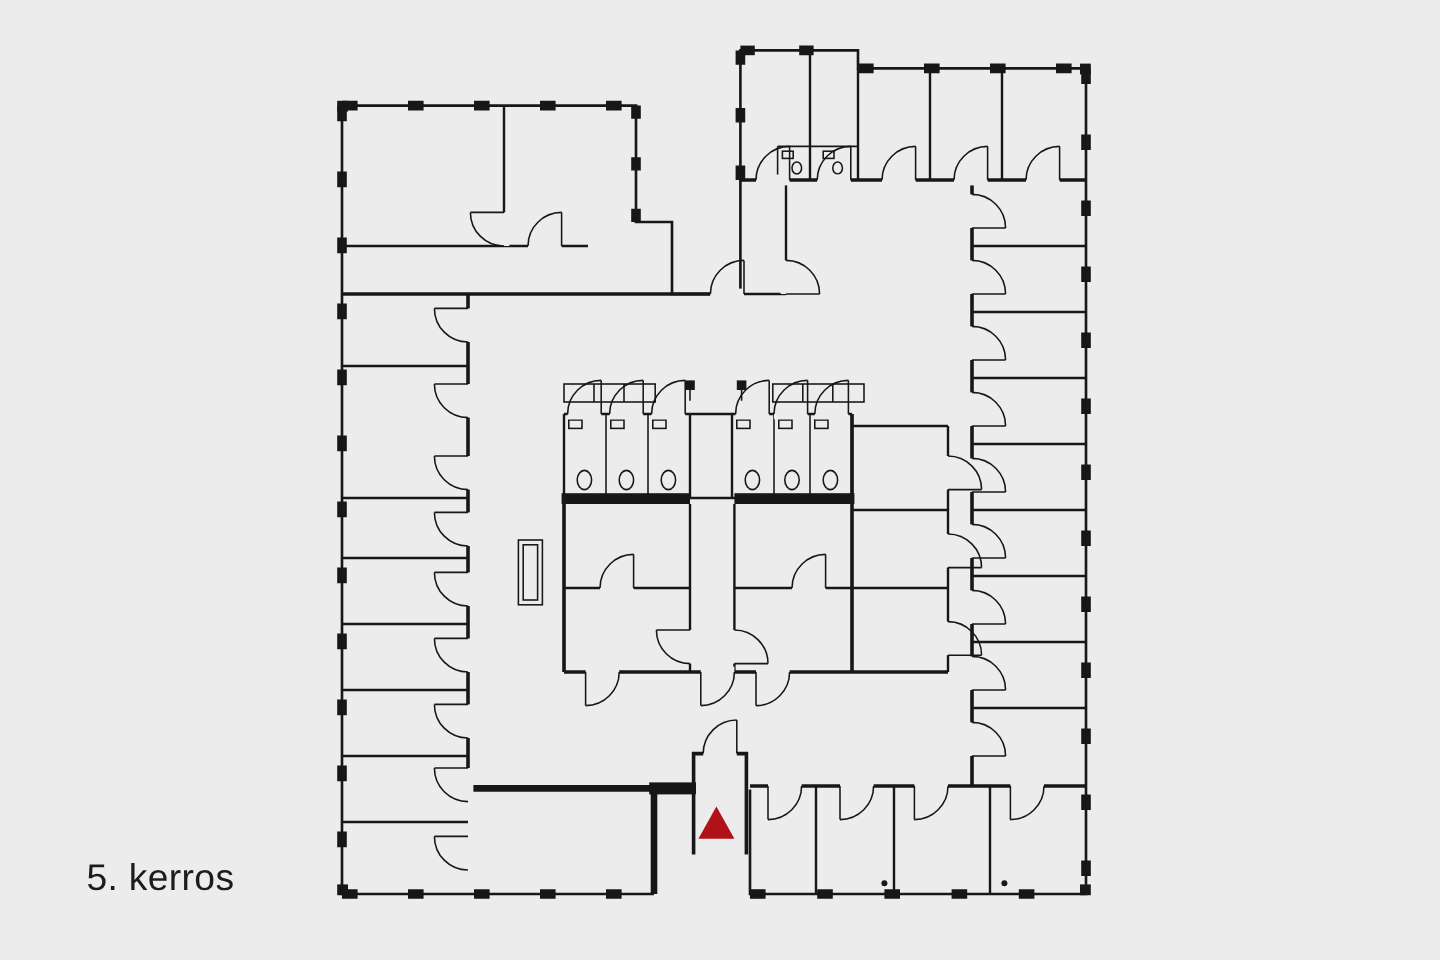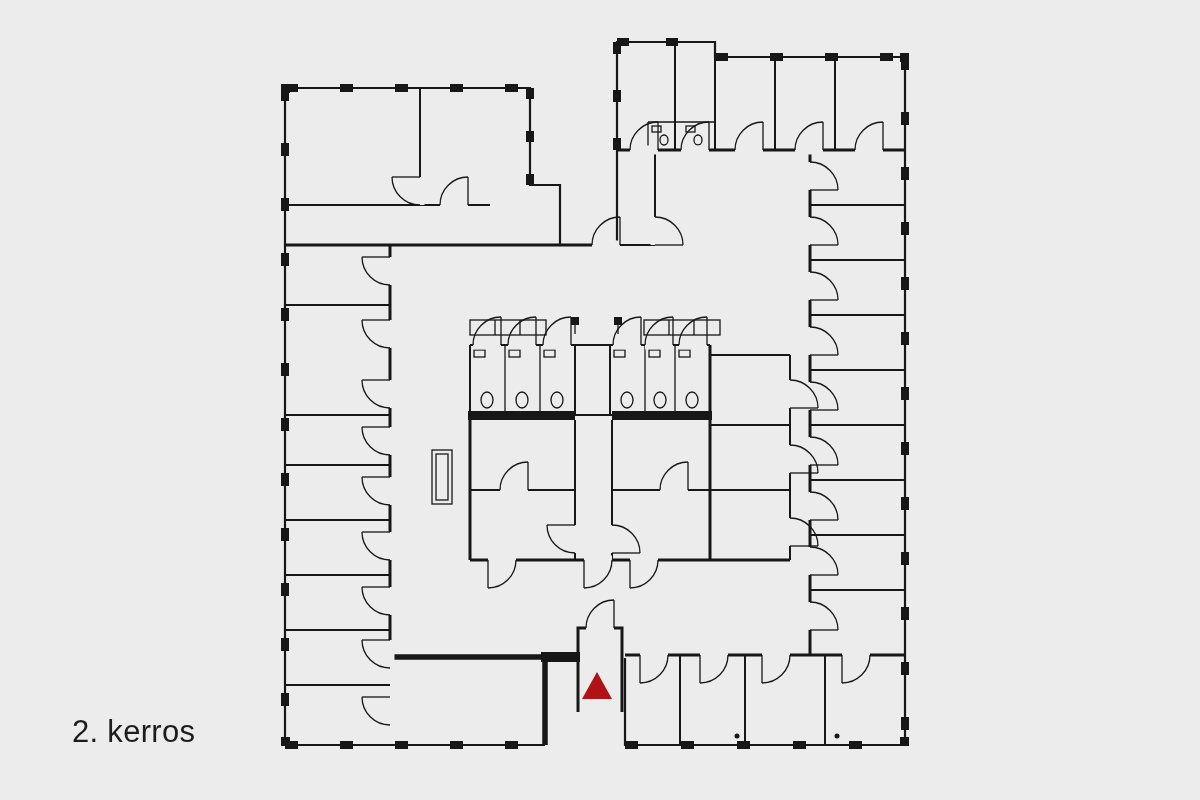--- a/index.html
+++ b/index.html
@@ -174,14 +174,14 @@
         <use href="#door" transform="translate(790,408) rotate(-90)"></use>
         <use href="#door" transform="translate(790,473) rotate(-90)"></use>
         <use href="#door" transform="translate(790,546) rotate(-90)"></use>
         <use href="#door" transform="translate(614,628) rotate(180)"></use>
       </g>
 
       <polygon points="597,672 582,699 612,699" fill="#b01217" stroke="none"></polygon>
     </g>
   </svg>
 
-  <div class="floor-label">2. kerros</div>
+  <div class="floor-label">5. kerros</div>
 </div>
 
 </body></html>

